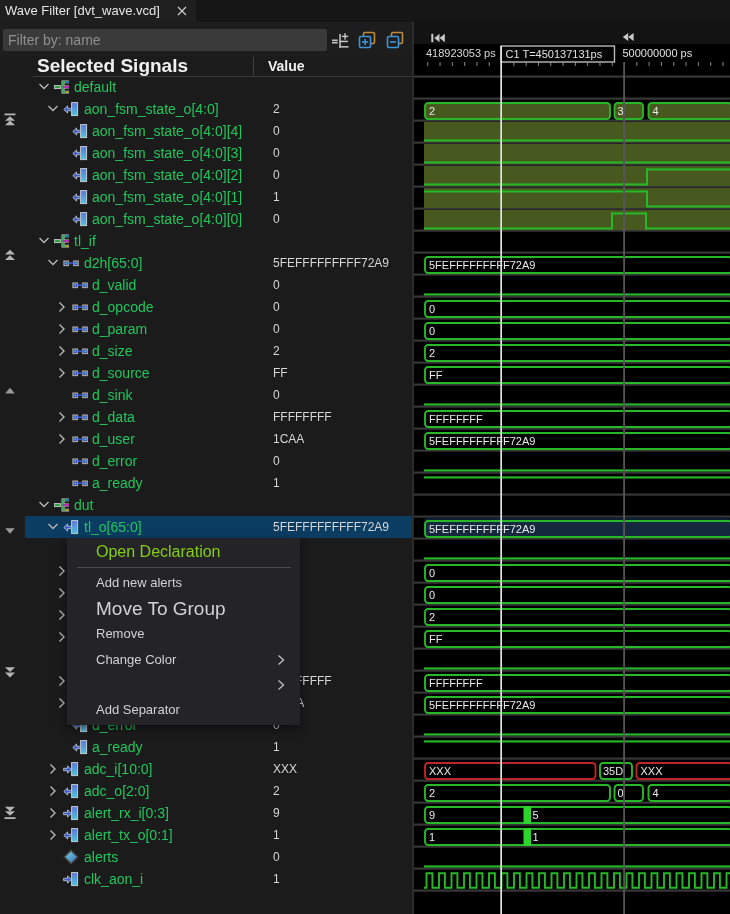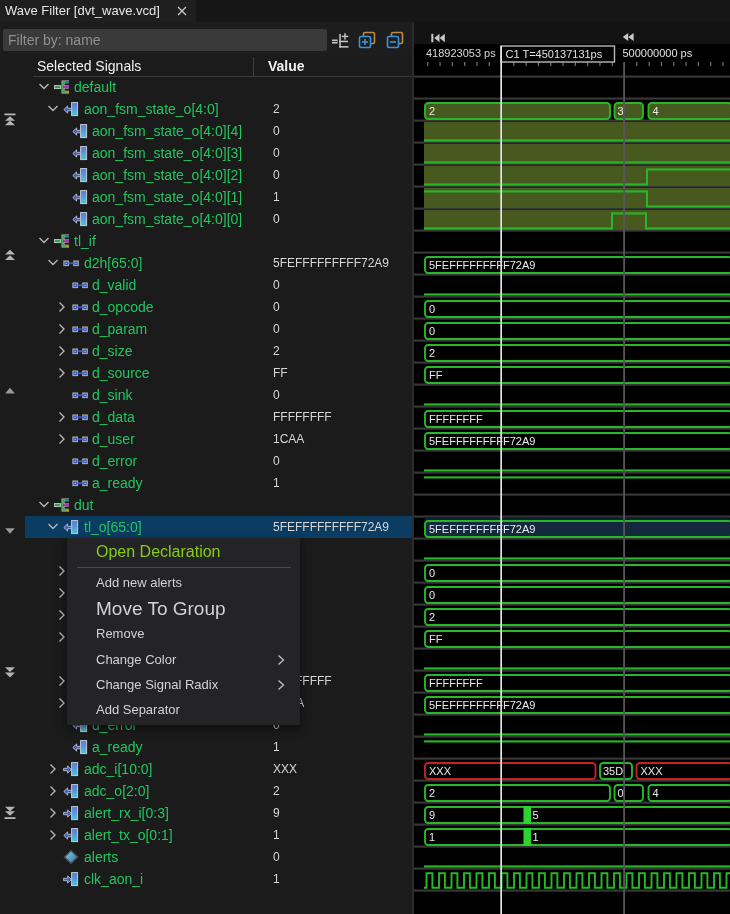--- a/index.html
+++ b/index.html
@@ -34,21 +34,21 @@
     <rect x="5" y="11.2" width="6" height="1.6" fill="#3d93d8"></rect>
     <rect x="7.2" y="9" width="1.6" height="6" fill="#3d93d8"></rect>
   </svg>
 <svg class="abs" style="left:385px;top:30px" width="20" height="20" viewBox="0 0 20 20">
     <rect x="6.5" y="2.5" width="11" height="11" rx="1.5" fill="none" stroke="#c08a3e" stroke-width="1.6"></rect>
     <rect x="2.5" y="6.5" width="11" height="11" rx="1.5" fill="#1d1d1d" stroke="#3d93d8" stroke-width="1.6"></rect>
     <rect x="5" y="11.2" width="6" height="1.6" fill="#3d93d8"></rect>
   </svg>
 
 <div class="abs" style="left:0;top:56px;width:412px;height:858px;background:#1b1b1b"></div>
-<div class="abs" style="left:37px;top:56px;height:20px;line-height:20px;font-size:14px;font-weight:normal;color:#f0f0f0">Selected Signals</div>
+<div class="abs" style="left:37px;top:56px;height:20px;line-height:20px;font-size:19px;font-weight:bold;color:#f0f0f0">Selected Signals</div>
 <div class="abs" style="left:268px;top:56px;height:20px;line-height:20px;font-size:14px;font-weight:bold;color:#f0f0f0">Value</div>
 <div class="abs" style="left:253px;top:57px;width:1px;height:19px;background:#3f3f3f"></div>
 <div class="abs" style="left:33px;top:76px;width:379px;height:1px;background:#3a3a3a"></div>
 <svg class="abs" style="left:3px;top:113px" width="14" height="14" viewBox="0 0 14 14">
     <rect x="1.5" y="0.5" width="11" height="1.8" fill="#b4b4b4"></rect>
     <polygon points="7,3.2 12.0,7.8 2.0,7.8" fill="#b4b4b4"></polygon>
     <polygon points="7,7.6 12.0,12.2 2.0,12.2" fill="#b4b4b4"></polygon>
   </svg>
 <svg class="abs" style="left:3px;top:249px" width="14" height="13" viewBox="0 0 14 13">
     <polygon points="7,0.8 12.0,5.6 2.0,5.6" fill="#b4b4b4"></polygon>
@@ -704,18 +704,17 @@
 <div class="abs" style="left:67px;top:538px;width:233px;height:187px;background:#242426;box-shadow:0 3px 9px rgba(0,0,0,0.55);z-index:40">
 <div style="position:absolute;left:29px;top:1px;height:25.4px;line-height:25.4px;font-size:16px;color:#84cc16">Open Declaration</div>
 <div style="position:absolute;left:10px;right:9px;top:28.9px;height:1px;background:#4a4a4a"></div>
 <div style="position:absolute;left:29px;top:32.4px;height:25.4px;line-height:25.4px;font-size:13px;color:#d2d2d2">Add new alerts</div>
 <div style="position:absolute;left:29px;top:57.8px;height:25.4px;line-height:25.4px;font-size:19px;color:#d2d2d2">Move To Group</div>
 <div style="position:absolute;left:29px;top:83.19999999999999px;height:25.4px;line-height:25.4px;font-size:13px;color:#d2d2d2">Remove</div>
 <div style="position:absolute;left:29px;top:108.6px;height:25.4px;line-height:25.4px;font-size:13px;color:#d2d2d2">Change Color</div>
 <svg style="position:absolute;left:209px;top:115.6px" width="10" height="12" viewBox="0 0 10 12">
       <polyline points="2.5,1.5 7.5,6 2.5,10.5" fill="none" stroke="#c0c0c0" stroke-width="1.3"></polyline>
     </svg>
-<div style="position:absolute;left:29px;top:134.0px;height:25.4px;line-height:25.4px;font-size:13px;color:#d2d2d2">Change Signal Radix</div>
 <svg style="position:absolute;left:209px;top:141.0px" width="10" height="12" viewBox="0 0 10 12">
       <polyline points="2.5,1.5 7.5,6 2.5,10.5" fill="none" stroke="#c0c0c0" stroke-width="1.3"></polyline>
     </svg>
 <div style="position:absolute;left:29px;top:159.4px;height:25.4px;line-height:25.4px;font-size:13px;color:#d2d2d2">Add Separator</div>
 </div>
 
 </body></html>

